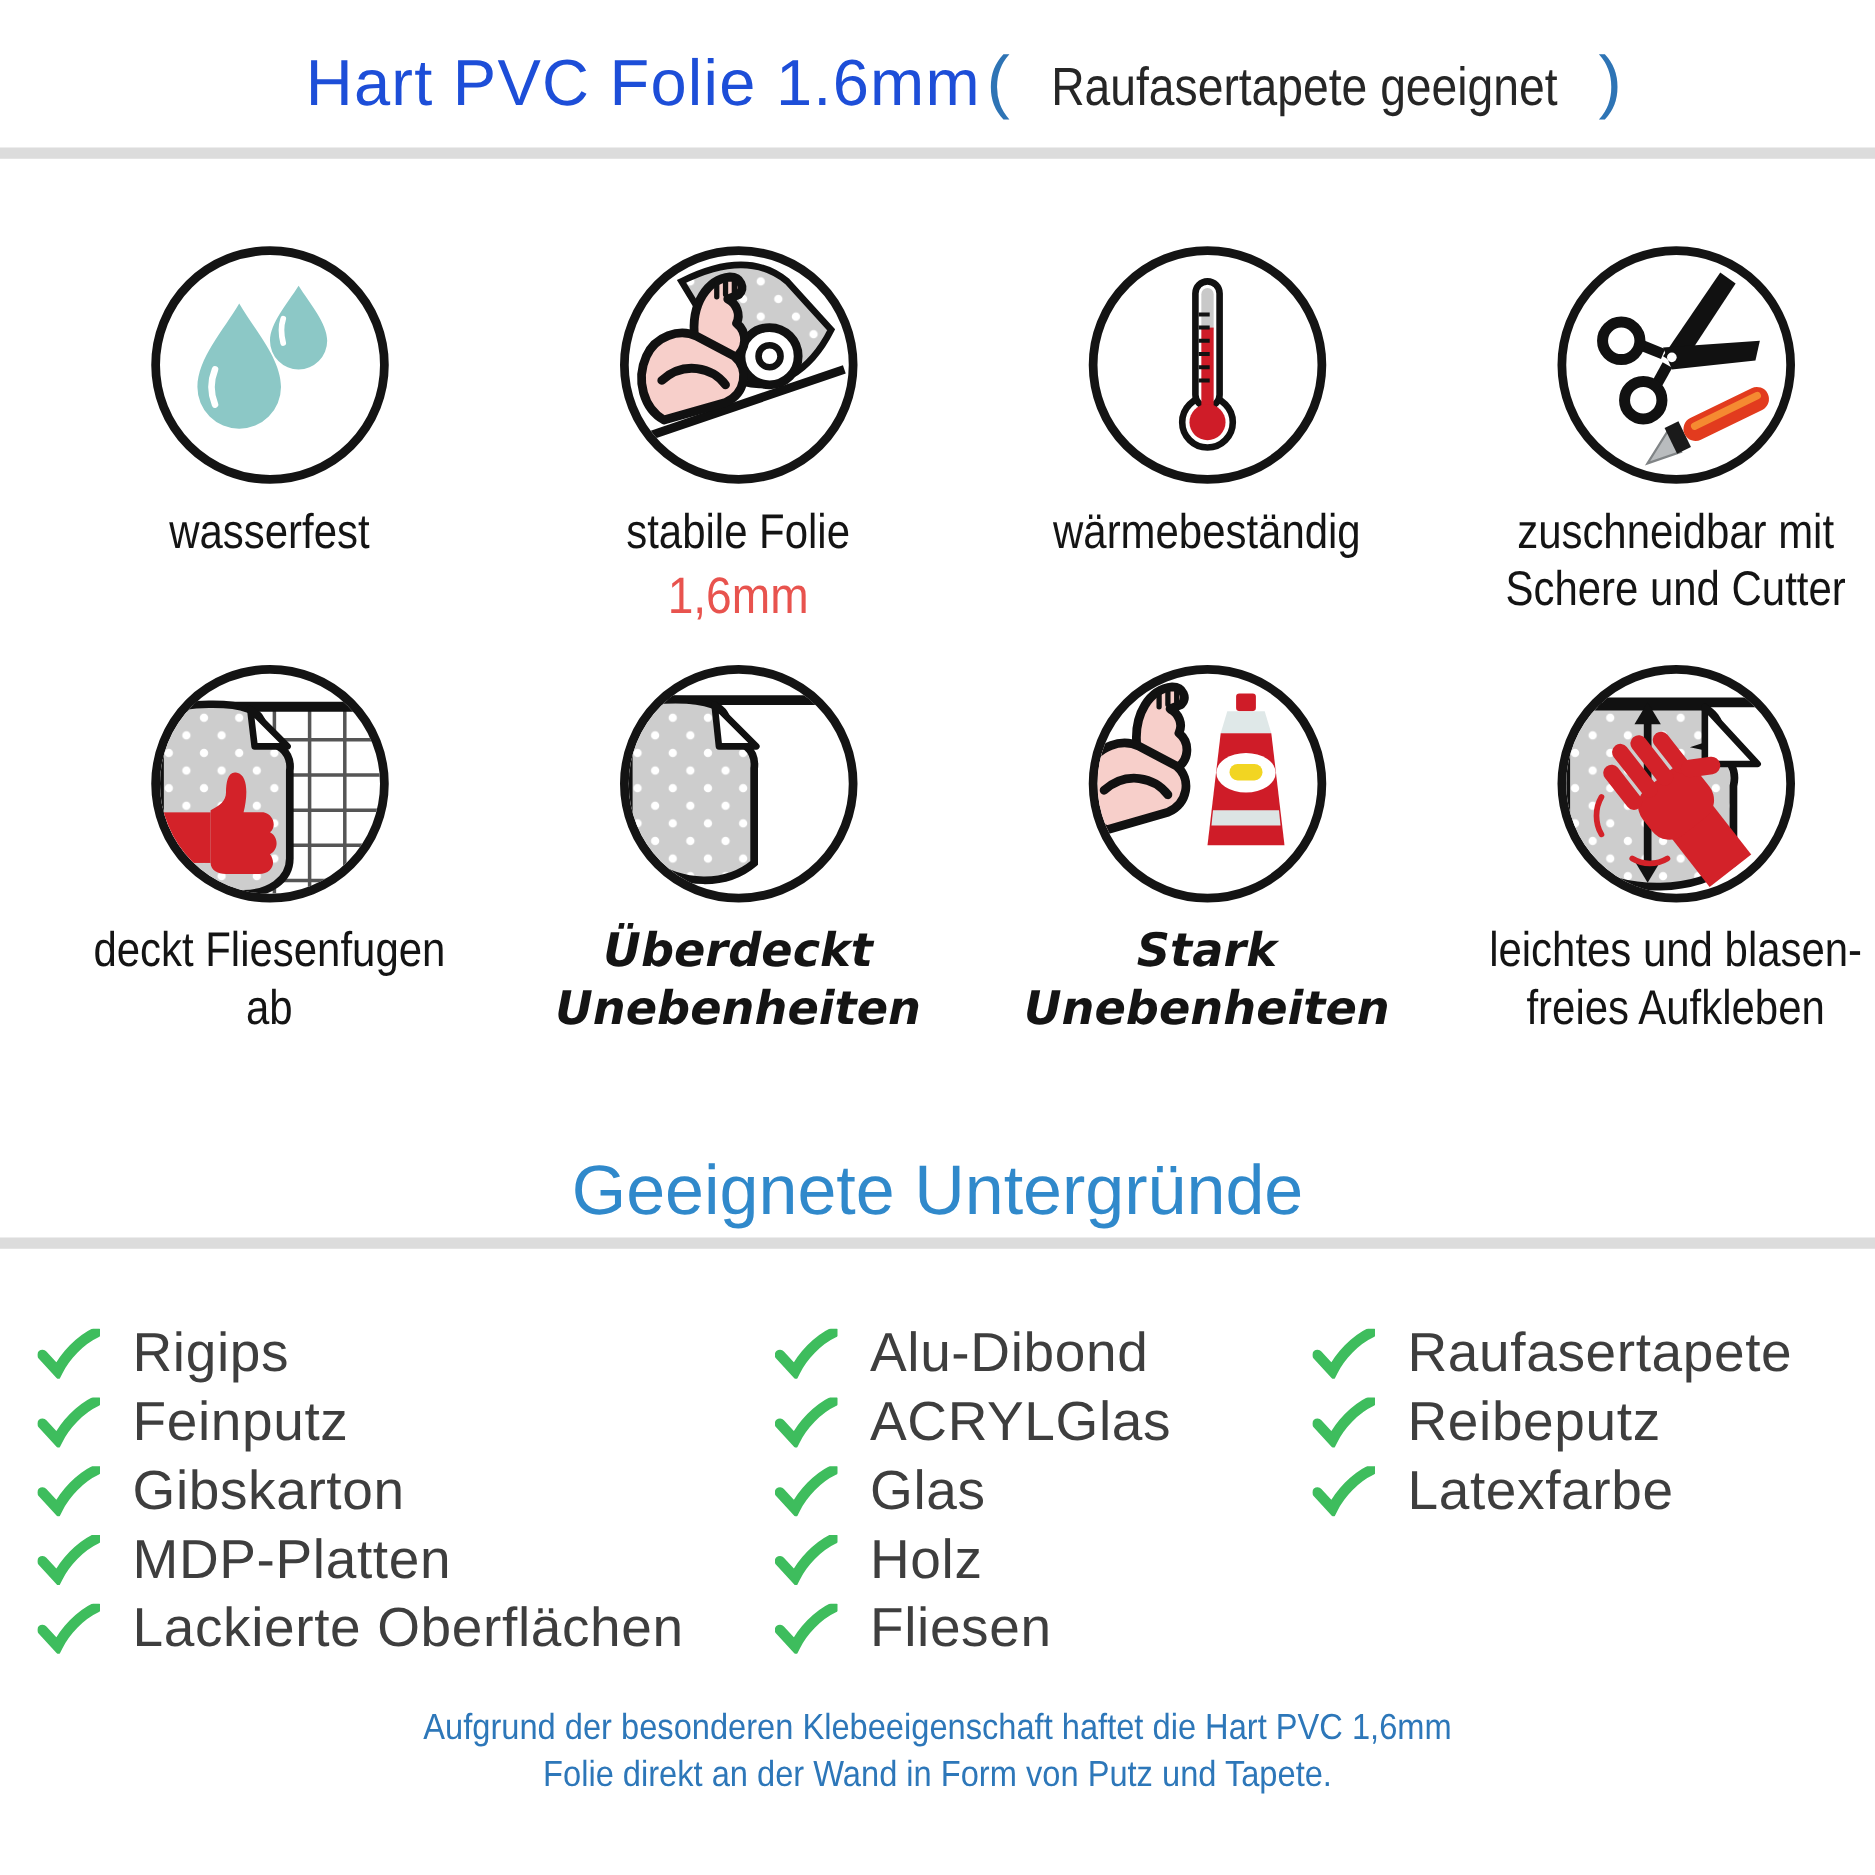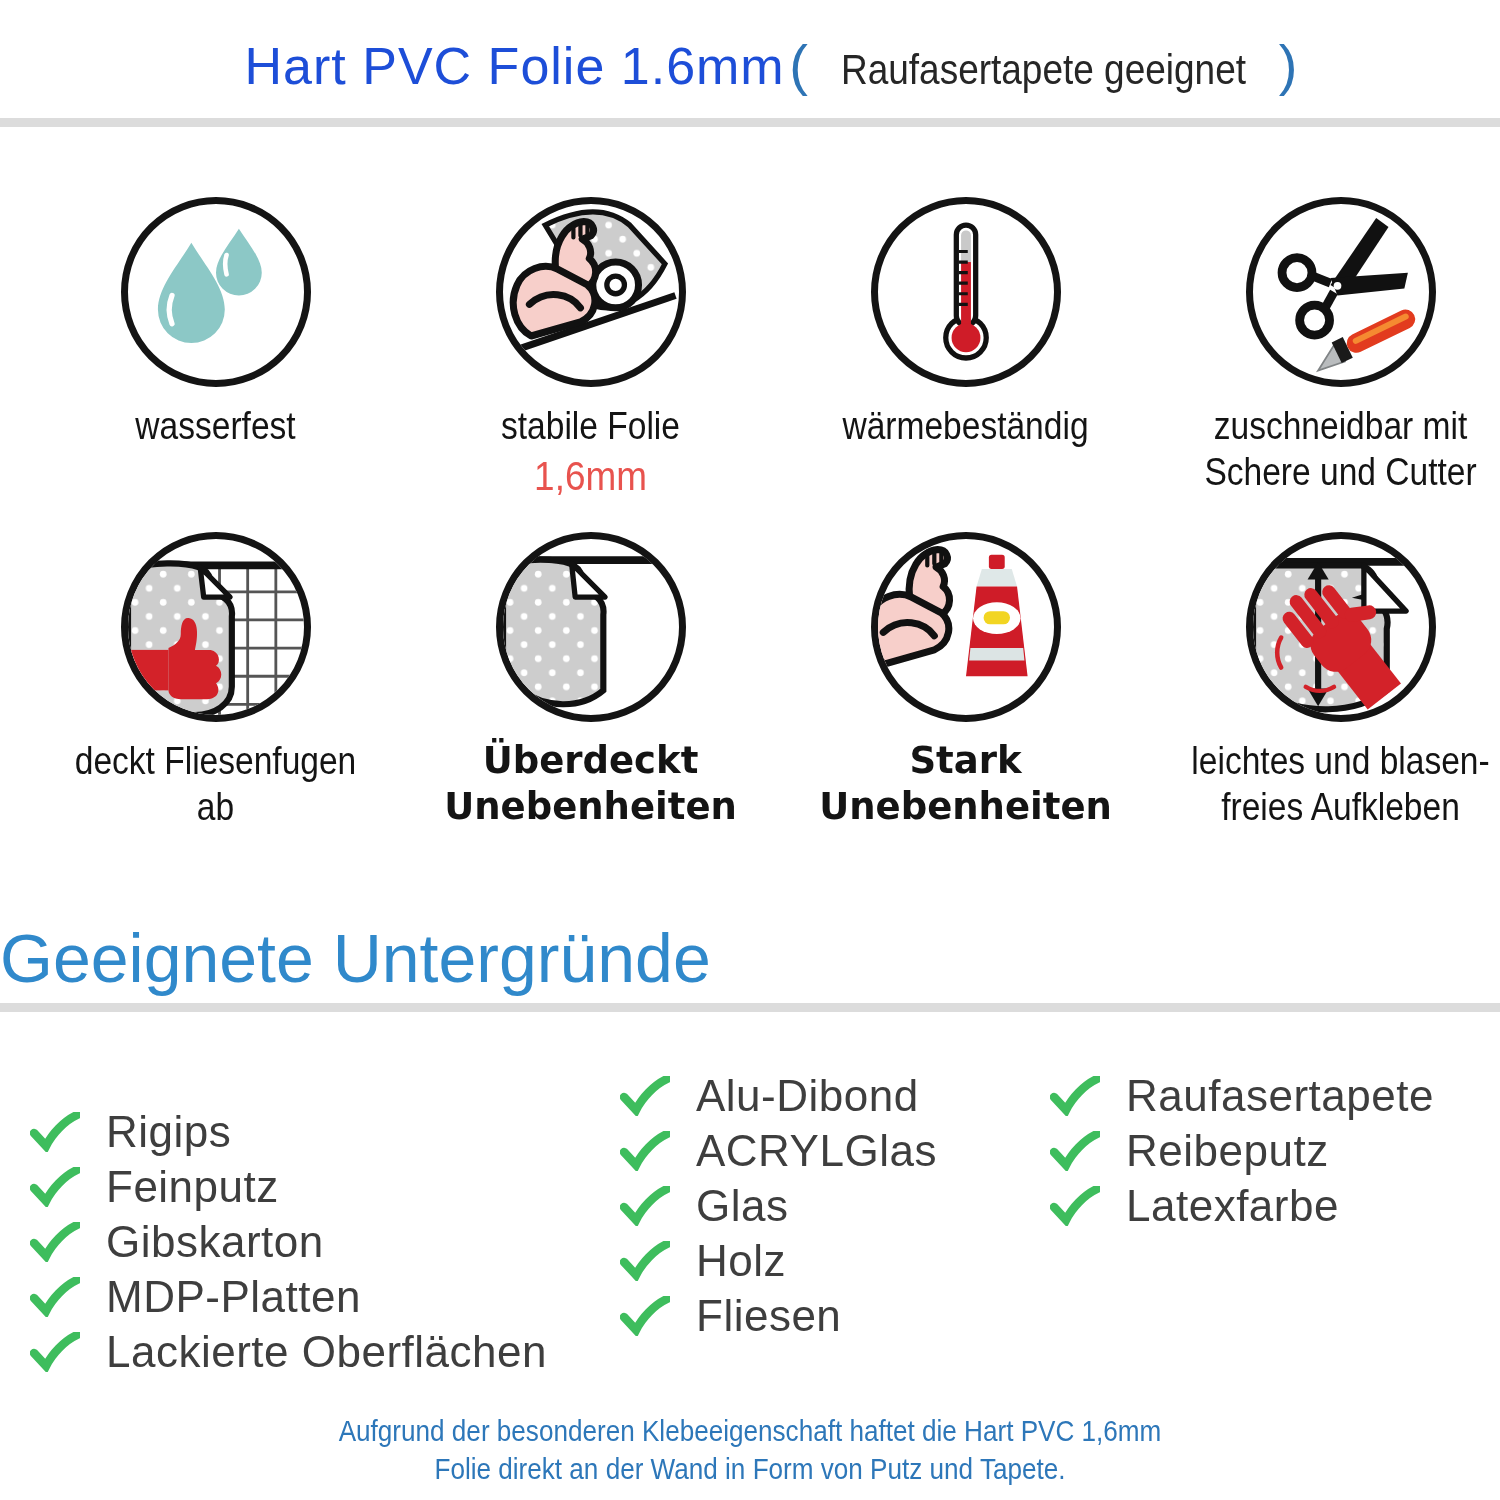--- a/index.html
+++ b/index.html
@@ -19,27 +19,27 @@
   .features{margin-top:70px;display:grid;grid-template-columns:repeat(4,375px);margin-left:28px;}
   .feat{height:335px;text-align:center;}
   .circle{
     width:176px;height:176px;border:7px solid #141414;border-radius:50%;
     margin:0 auto;overflow:hidden;background:#fff;
   }
   .circle svg{width:100%;height:100%;display:block;}
   .cap{margin-top:16px;font-size:39px;line-height:1.18;color:#141414;}
   .cl{display:block;transform:scaleX(.86);transform-origin:center;}
   .cl:empty{display:none;}
-  .emph .cl{transform:none;font-family:"DejaVu Sans", sans-serif;font-weight:bold;font-size:37px;line-height:1.25;}
+  .emph .cl{transform:none;font-family:"DejaVu Sans", sans-serif;font-weight:bold;font-size:37px;line-height:1.25;font-style:italic;}
   .sub{margin-top:4px;font-size:41px;color:#e8534e;transform:scaleX(.9);transform-origin:center;}
   .sub:empty{display:none;}
   
-  .sub-heading{margin-top:52px;text-align:left;font-size:68px;color:#3089cb;}
+  .sub-heading{margin-top:52px;text-align:center;font-size:56px;color:#3089cb;}
   .subs{display:flex;padding-left:30px;margin-top:56px;}
-  .scol1{width:590px;margin-top:36px;} .scol2{width:430px;} .scol3{flex:1;}
+  .scol1{width:590px;} .scol2{width:430px;} .scol3{flex:1;}
   .s-item{height:55px;display:flex;align-items:center;gap:26px;}
   .check{width:50px;height:40px;flex:0 0 auto;}
   .s-label{font-size:44px;color:#3e3e3e;letter-spacing:.5px;white-space:nowrap;}
   
   .footer{margin-top:34px;text-align:center;font-size:29px;line-height:1.3;color:#2d77b9;}
   .fl{display:block;transform:scaleX(.9);transform-origin:center;}
 </style>
 </head>
 <body>
 

